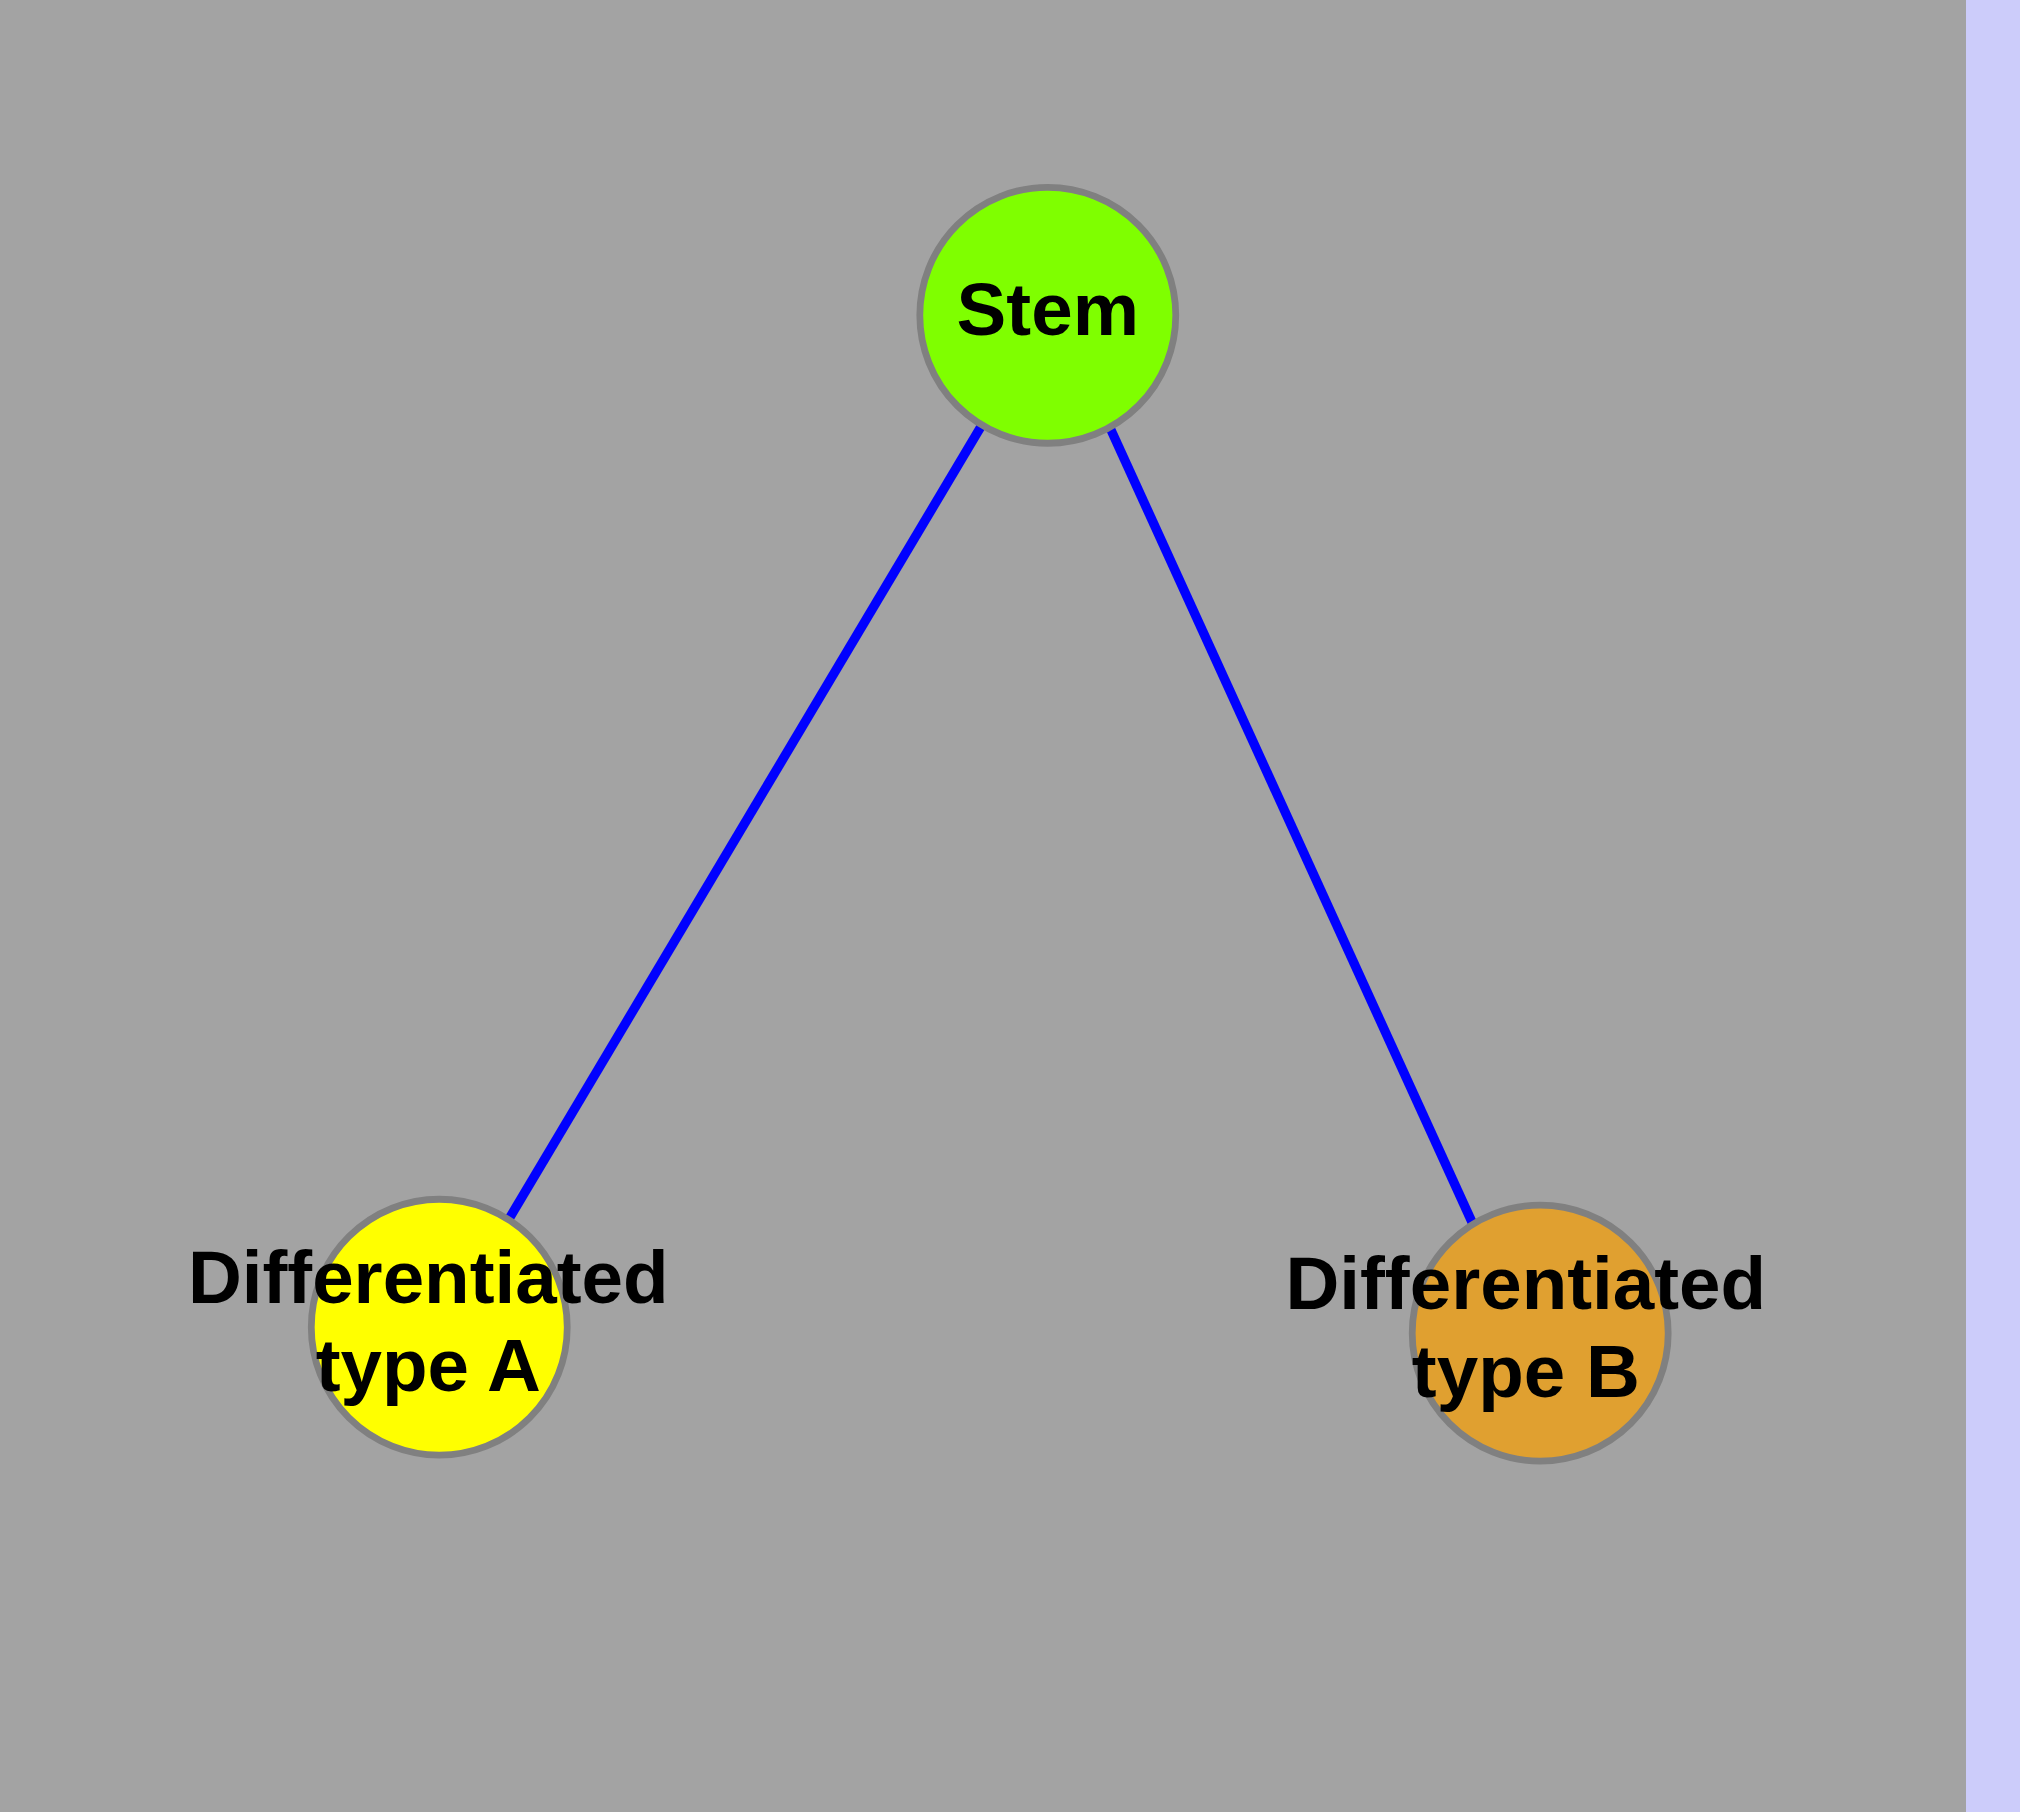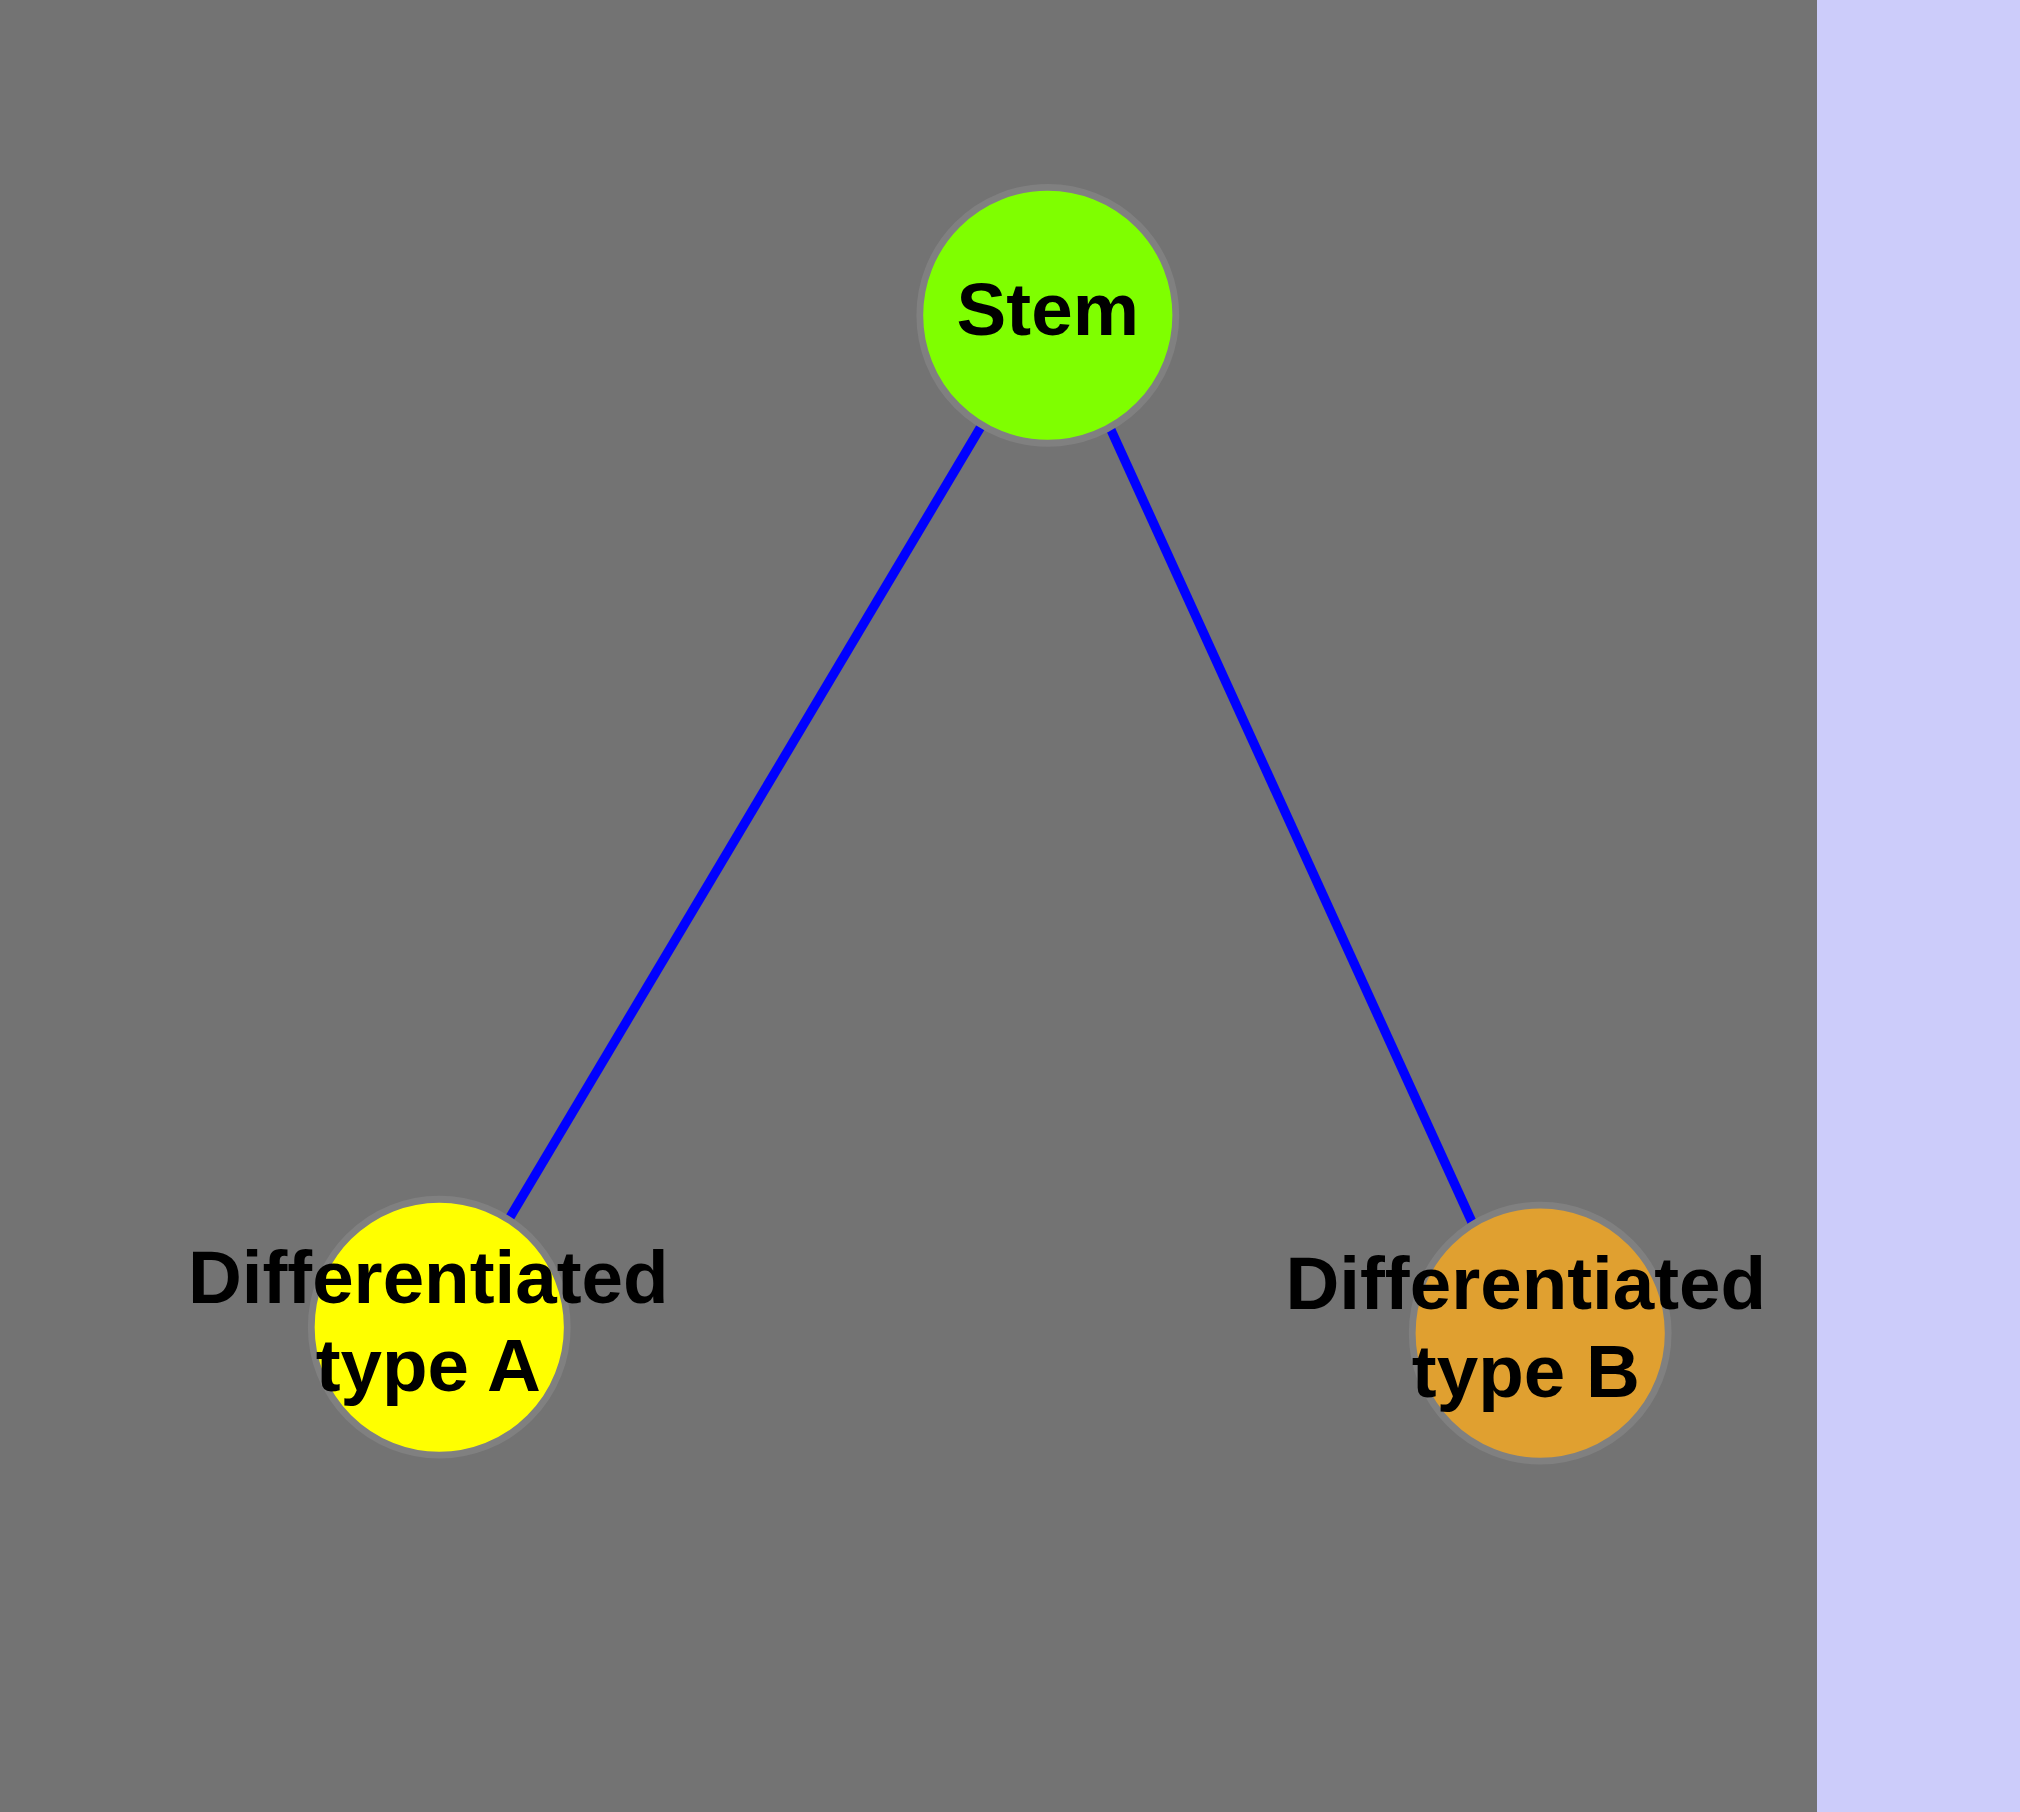--- a/index.html
+++ b/index.html
@@ -9,23 +9,23 @@
     background: #ccccfa;
   }
   body {
     width: 2021px;
     height: 1812px;
     overflow: hidden;
     font-family: "Liberation Sans", sans-serif;
   }
   #graph-canvas {
     position: relative;
-    width: 1817px;
+    width: 1966px;
     height: 1812px;
-    background: #737373;
+    background: #a3a3a3;
     text-align: center;
   }
   #graph-svg {
     position: absolute;
     top: 0;
     left: 0;
     width: 2021px;
     height: 1812px;
     display: block;
   }

